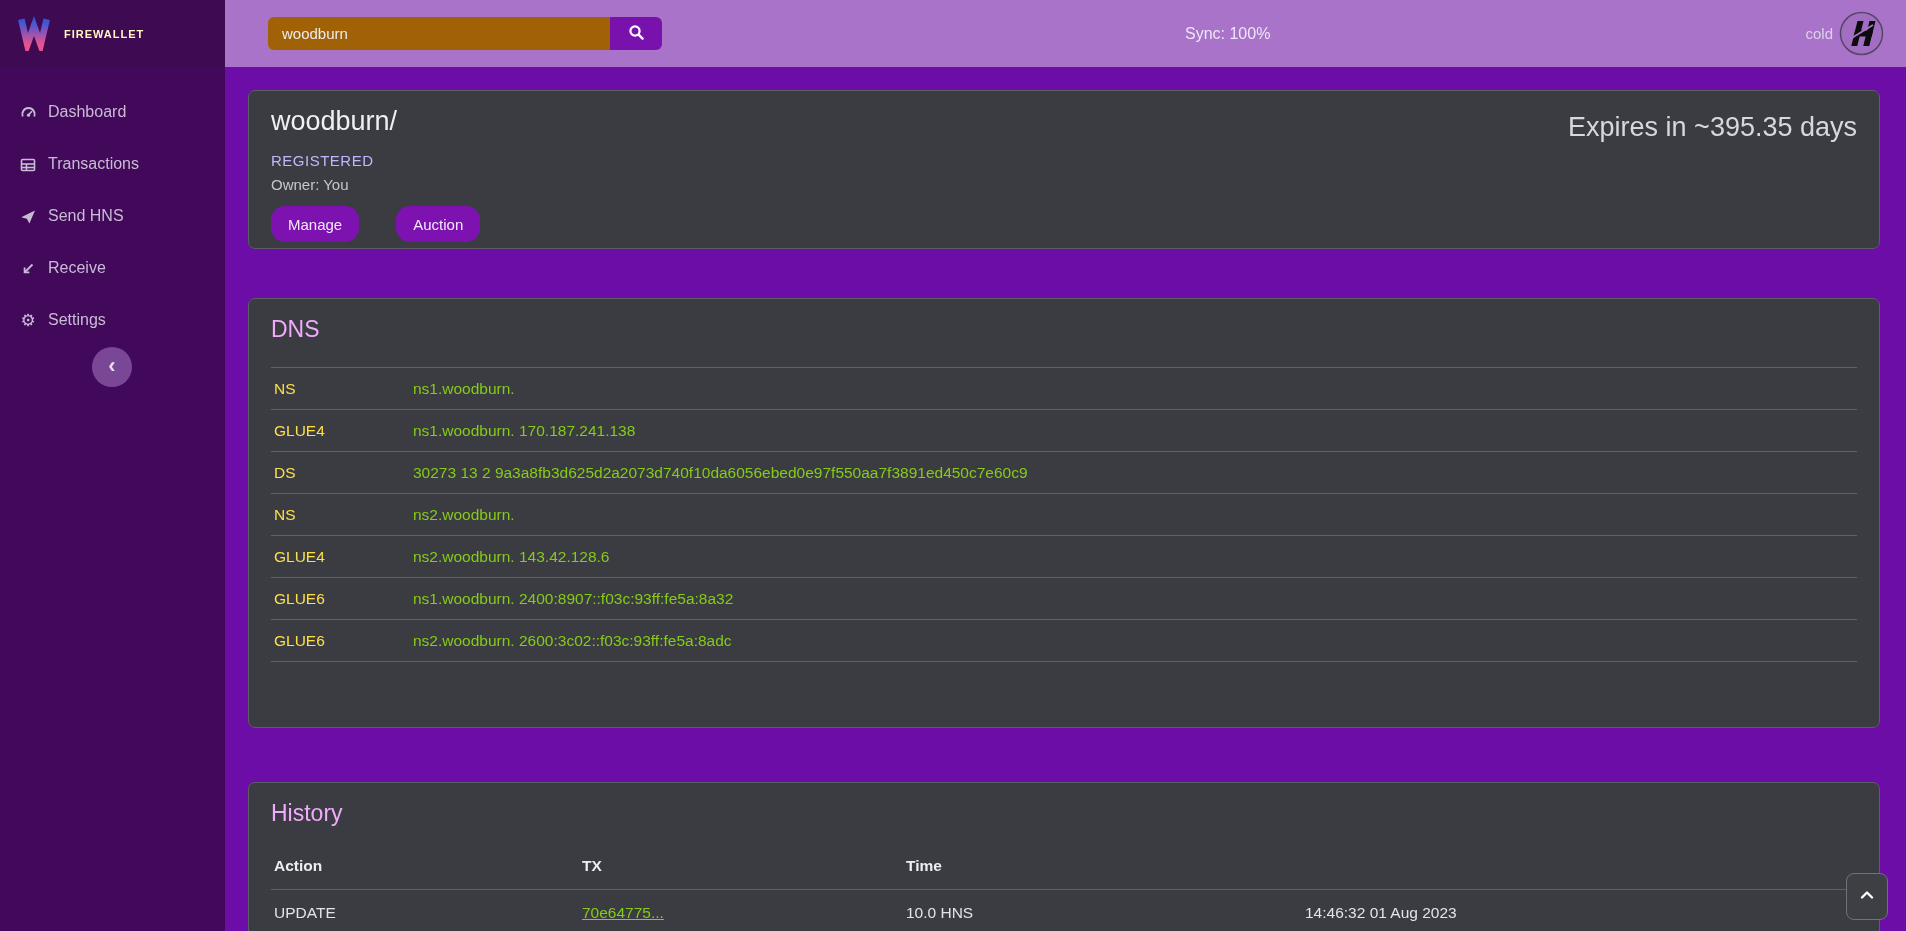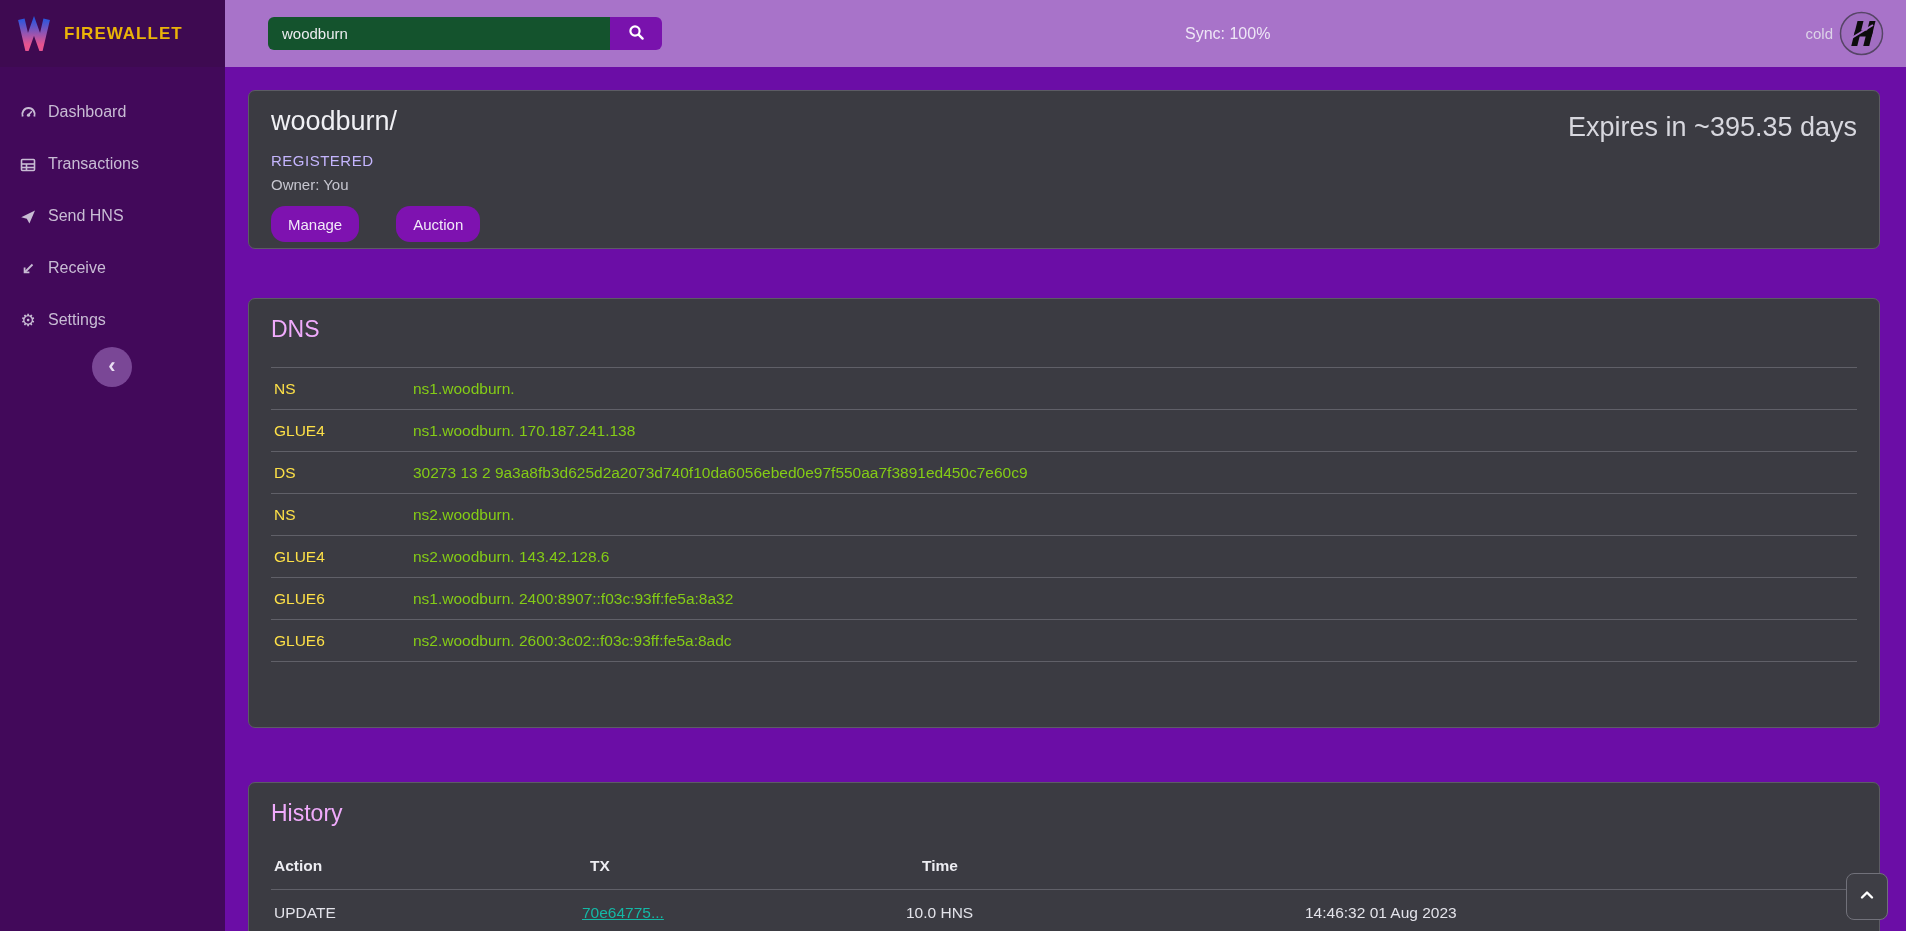--- a/index.html
+++ b/index.html
@@ -2,32 +2,32 @@
 <html><head>
 <meta charset="utf-8">
 <style>
   * { margin:0; padding:0; box-sizing:border-box; }
   html,body { width:1906px; height:931px; overflow:hidden; font-family:"Liberation Sans", sans-serif; }
   body { background:#6b0da6; position:relative; }
 
   
   .sidebar { position:absolute; left:0; top:0; width:225px; height:931px; background:#42095a; z-index:5; }
   .brand { height:67px; background:#3e0a51; display:flex; align-items:center; padding-left:16px; gap:12px; }
-  .brand-name { color:#eab308; font-weight:bold; font-size:17px; letter-spacing:1px; }
+  .brand-name { color:#fef9c3; font-weight:bold; font-size:11px; letter-spacing:1px; }
   .nav { padding-top:2px; }
   .nav-item { height:52px; display:flex; align-items:flex-end; gap:11px; padding-left:19px; cursor:pointer; color:#c8bcd4; font-size:16px; }
   .nav-item .ico { width:18px; height:16px; display:flex; align-items:center; justify-content:center; }
   .gear-glyph { font-size:17px; line-height:16px; color:#c8bcd4; }
   .collapse-btn { position:absolute; left:92px; top:347px; width:40px; height:40px; border-radius:50%;
                   background:#7a4796; display:flex; align-items:center; justify-content:center; cursor:pointer; }
   .collapse-btn span { color:#e9def2; font-size:22px; font-weight:bold; line-height:40px; margin-top:-3px; }
 
   
   .header { position:absolute; left:225px; top:0; width:1681px; height:67px; background:#a873c9; z-index:4; }
-  .search-input { position:absolute; left:43px; top:17px; width:342px; height:33px; background:#14532d; border:none;
+  .search-input { position:absolute; left:43px; top:17px; width:342px; height:33px; background:#a16207; border:none;
                   border-radius:6px 0 0 6px; color:#ececf0; font-size:15px; padding:0 14px; outline:none;
                   font-family:"Liberation Sans", sans-serif; }
   .search-btn { position:absolute; left:385px; top:17px; width:52px; height:33px; background:#7912ad; border:none;
                 border-radius:0 6px 6px 0; cursor:pointer; display:flex; align-items:center; justify-content:center; }
   .sync { position:absolute; left:960px; top:0; height:67px; line-height:67px; color:#eee6f6; font-size:16px; }
   .wallet-name { position:absolute; right:73px; top:0; height:67px; line-height:67px; color:#ddd3e8; font-size:15px; }
   .hs-icon { position:absolute; right:22px; top:11px; width:45px; height:45px; cursor:pointer; }
 
   
   .main { position:absolute; left:225px; top:67px; width:1681px; height:864px; background:#6b0da6; }
@@ -45,27 +45,27 @@
   .card-dns { top:231px; height:430px; padding:17px 22px; }
   .card-title { font-size:23px; color:#f0abfc; }
   .dns-table { margin-top:24px; border-top:1px solid #606068; }
   .dns-row { display:flex; height:42px; align-items:center; border-bottom:1px solid #606068; font-size:15.5px; }
   .dns-type { width:142px; padding-left:3px; color:#fde047; }
   .dns-value { color:#84cc16; }
 
   .card-history { top:715px; height:300px; padding:17px 22px; }
   .h-table { margin-top:16px; width:100%; }
   .h-head, .h-row { display:flex; align-items:center; font-size:15.5px; }
-  .h-head { height:46px; font-weight:bold; color:#ededf2;gap:8px; }
+  .h-head { height:46px; font-weight:bold; color:#ededf2; }
   .h-row { height:46px; border-top:1px solid #606068; color:#e3e3ea; }
   .c-action { width:311px; padding-left:3px; }
   .c-tx { width:324px; }
   .c-amount { width:399px; }
   .c-time { flex:1; }
-  .tx-link { color:#14b8a6; text-decoration:underline; cursor:pointer; }
+  .tx-link { color:#84cc16; text-decoration:underline; cursor:pointer; }
 
   .scroll-top-btn { position:absolute; left:1846px; top:873px; width:42px; height:47px; background:#3e3e45;
                     border:1px solid #71717a; border-radius:8px; cursor:pointer; display:flex;
                     align-items:center; justify-content:center; z-index:9; }
 </style>
 </head>
 <body>
 
 <div class="sidebar">
   <div class="brand">

